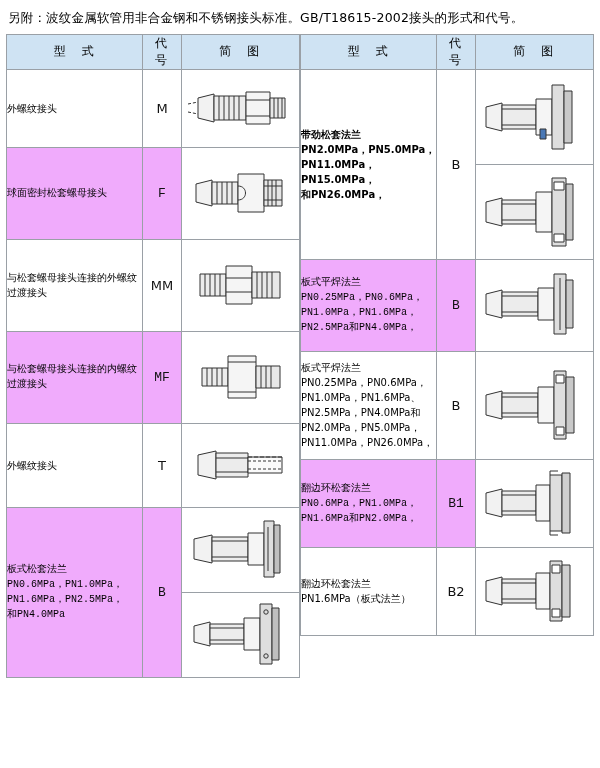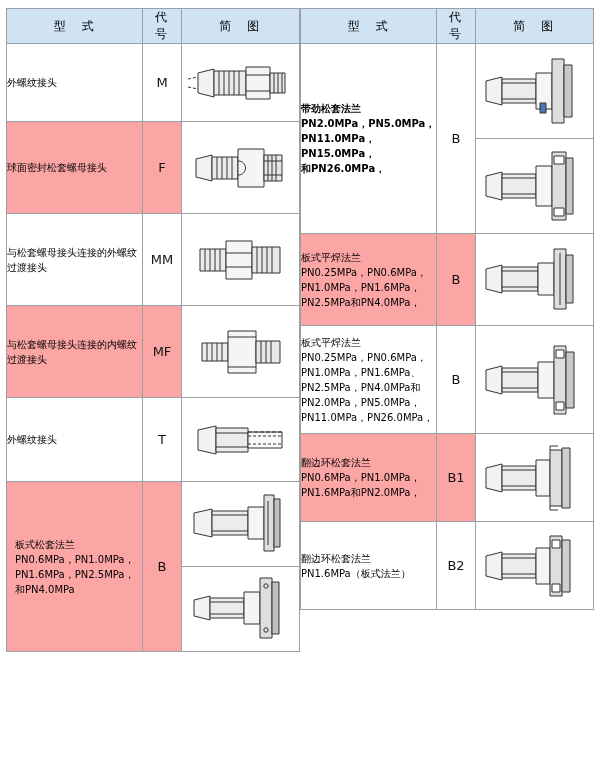--- a/index.html
+++ b/index.html
@@ -54,40 +54,41 @@
     color:#000;
     letter-spacing:2px;
   }
   .cell-text{
     padding:5px 6px;
     font-size:10px;
     line-height:1.5;
     color:#000;
     vertical-align:middle;
   }
-  .yellow{background:#fca5a5;}
+  .yellow{background:#f0abfc;font-family:Liberation Mono, monospace;}
   .white{background:#ffffff;}
   .code{
     text-align:center;
     font-size:13px;
     vertical-align:middle;
   }
   .fig{
     background:#ffffff;
     text-align:center;
     vertical-align:middle;
   }
   .fig svg{display:block;margin:0 auto;}
   .vmid{vertical-align:middle;}
 </style>
 </head>
 <body>
 
 <div class="page">
 
+  <div class="caption">另附：波纹金属软管用非合金钢和不锈钢接头标准。GB/T18615-2002接头的形式和代号。</div>
 
   <table class="main">
     <tbody>
     <tr>
 
       <td style="width:294px;">
         <table class="sub">
           <colgroup>
             <col style="width:136px">
             <col style="width:38px">
@@ -207,21 +208,21 @@
                     <path d="M62 26 L96 26 L96 42 L62 42 Z" fill="#fafafa"></path>
                     <path d="M62 26 L96 26" stroke-dasharray="4 2"></path>
                     <path d="M30 27 L62 27 M30 41 L62 41"></path>
                     <path d="M62 30 L96 30 M62 38 L96 38" stroke-dasharray="3 2"></path>
                   </g>
                 </svg>
               </td>
             </tr>
 
             <tr style="height:85px;">
-              <td class="cell-text yellow vmid" rowspan="2" style="white-space:pre-line;padding-left:8px;">板式松套法兰
+              <td class="cell-text yellow vmid" rowspan="2" style="white-space:pre-line;">板式松套法兰
 PN0.6MPa，PN1.0MPa，
 PN1.6MPa，PN2.5MPa，
 和PN4.0MPa</td>
               <td class="code yellow" rowspan="2">B</td>
               <td class="fig">
                 <svg width="108" height="78" viewBox="0 0 108 78">
                   <g fill="none" stroke="#333" stroke-width="1">
                     <path d="M8 28 L8 48 L26 52 L26 24 Z" fill="#f2f2f2"></path>
                     <path d="M26 26 L62 26 L62 50 L26 50 Z" fill="#ececec"></path>
                     <path d="M62 22 L78 22 L78 54 L62 54 Z" fill="#f5f5f5"></path>

